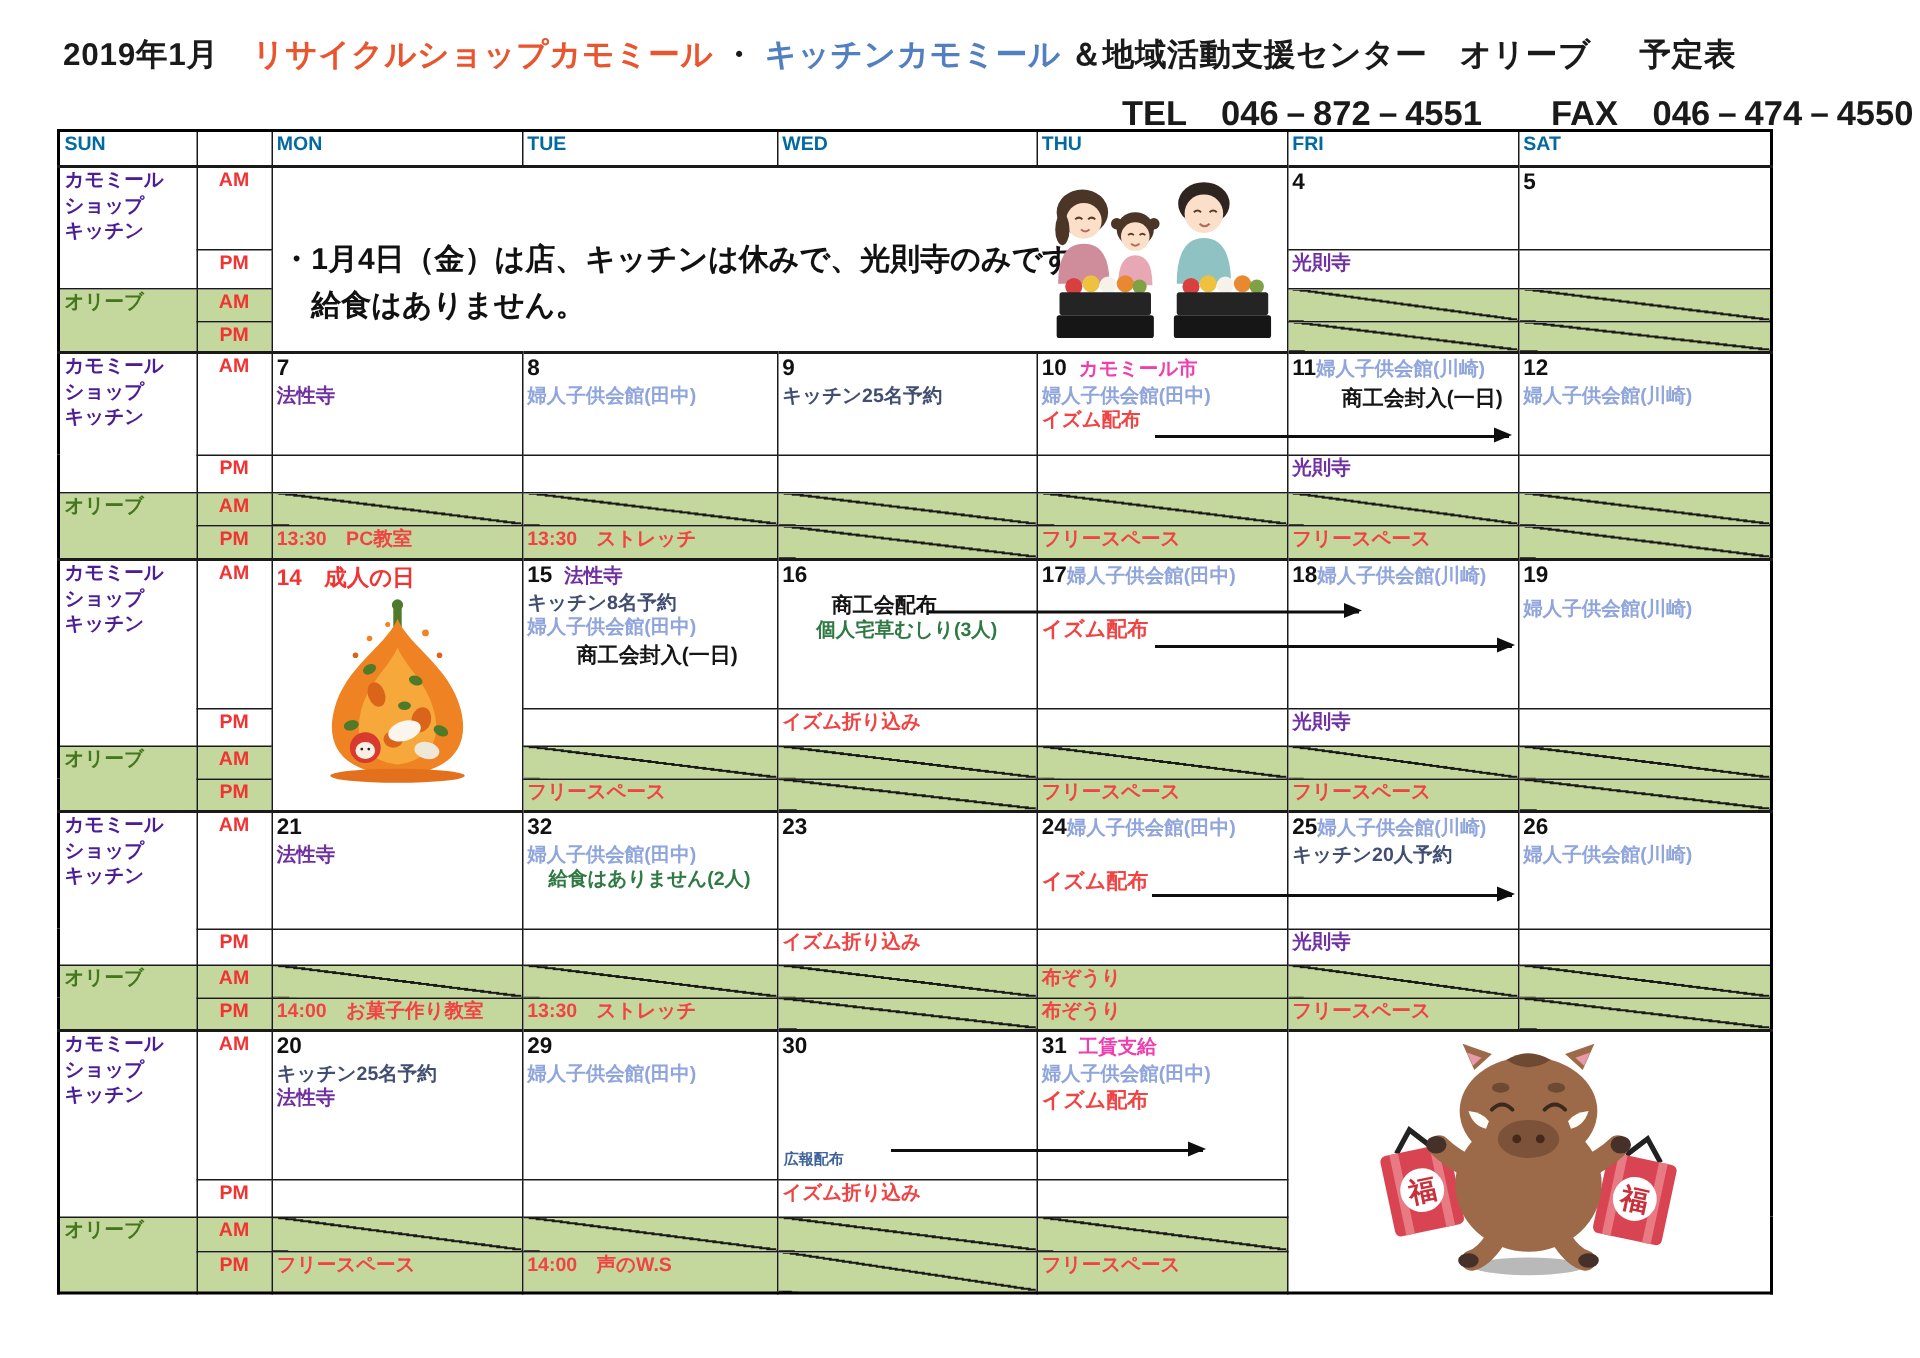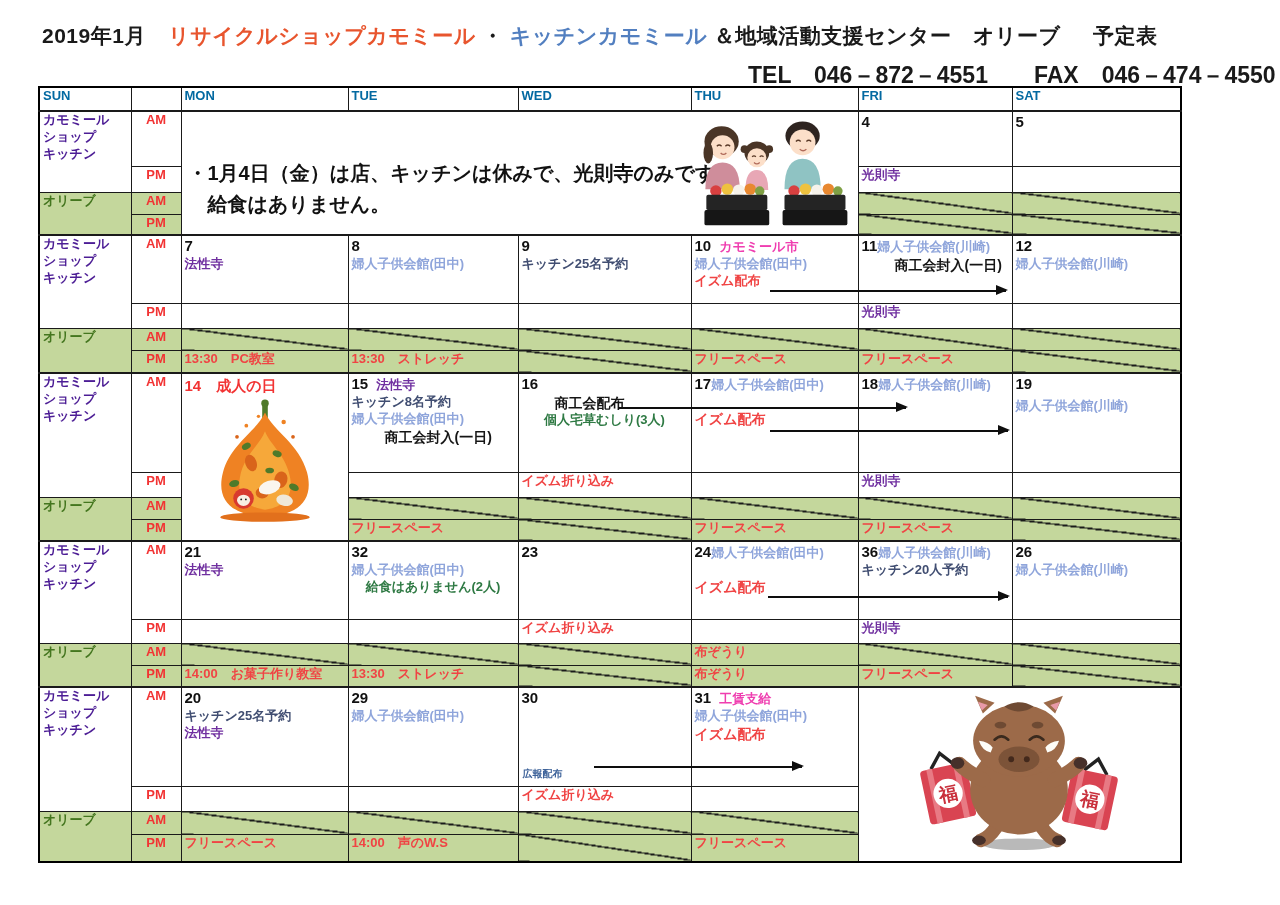--- a/index.html
+++ b/index.html
@@ -317,21 +317,21 @@
         <span class="ev grn">給食はありません(2人)</span>
       </td>
       <td class="daycell">
         <span class="dn">23</span>
       </td>
       <td class="daycell">
         <span class="dn">24</span><span class="evin blue">婦人子供会館(田中)</span>
         <span class="ev redev mt" style="font-size:14px">イズム配布</span>
       </td>
       <td class="daycell">
-        <span class="dn">36</span><span class="evin blue">婦人子供会館(川崎)</span>
+        <span class="dn">25</span><span class="evin blue">婦人子供会館(川崎)</span>
         <span class="ev navy">キッチン20人予約</span>
       </td>
       <td class="daycell">
         <span class="dn">26</span>
         <span class="ev blue">婦人子供会館(川崎)</span>
       </td>
     </tr>
     <tr style="height:24px">
       <td class="ampm">PM</td>
       <td></td>

